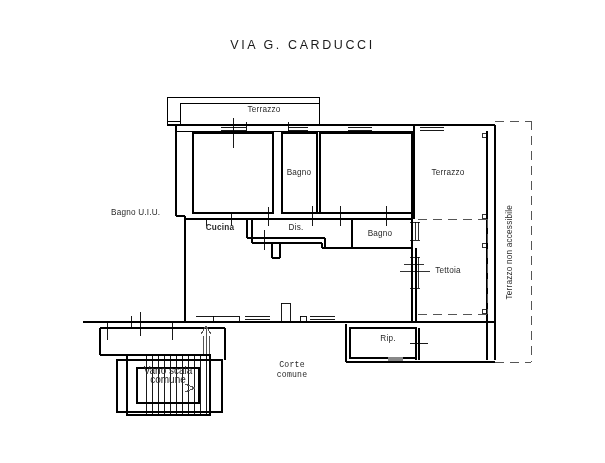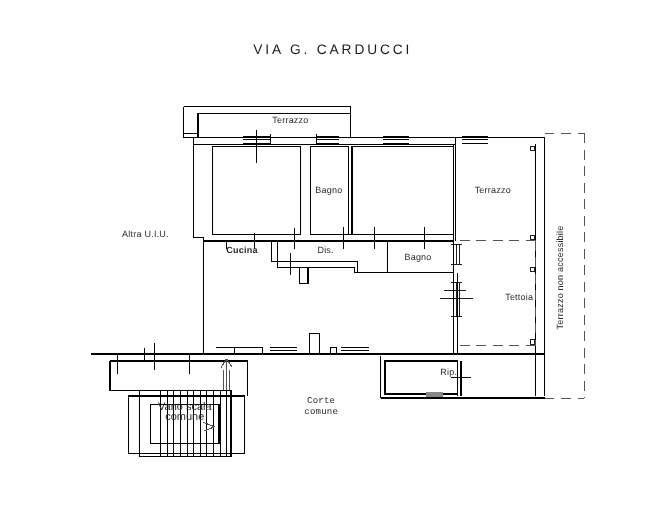--- a/index.html
+++ b/index.html
@@ -289,35 +289,35 @@
     </g>
     <g stroke="#555" fill="none" stroke-width="1">
       <line x1="185" y1="392" x2="195" y2="388"></line>
       <line x1="185" y1="384" x2="195" y2="388"></line>
     </g>
 
   </svg>
 
   <div class="room-label centered" style="left:264px; top:105px;">Terrazzo</div>
 
-  <div class="room-label" style="left:111px; top:208px;">Altra U.I.U.</div>
+  <div class="room-label" style="left:111px; top:208px;">Bagno U.I.U.</div>
 
   <div class="room-label centered" style="left:299px; top:168px;">Bagno</div>
 
   <div class="room-label centered" style="left:220px; top:223px;font-weight:bold;">Cucina</div>
 
   <div class="room-label centered" style="left:291px; top:223px;padding-left:10px;">Dis.</div>
 
   <div class="room-label centered" style="left:448px; top:168px;">Terrazzo</div>
 
   <div class="room-label centered" style="left:380px; top:229px;">Bagno</div>
 
-  <div class="room-label centered" style="left:472px; top:266px;">Tettoia</div>
-
-  <div class="room-label centered" style="left:388px; top:334px;margin-left:20px;">Rip.</div>
+  <div class="room-label centered" style="left:448px; top:266px;">Tettoia</div>
+
+  <div class="room-label centered" style="left:388px; top:334px;">Rip.</div>
 
   <div class="room-label centered multiline" style="left:292px; top:360px;font-family:Liberation Mono, monospace;">
     <span>Corte</span><br>
     <span>comune</span>
   </div>
 
   <div class="stair-label multiline" style="left:168px; top:367px;">
     <span>Vano scala</span><br>
     <span>comune</span>
   </div>

